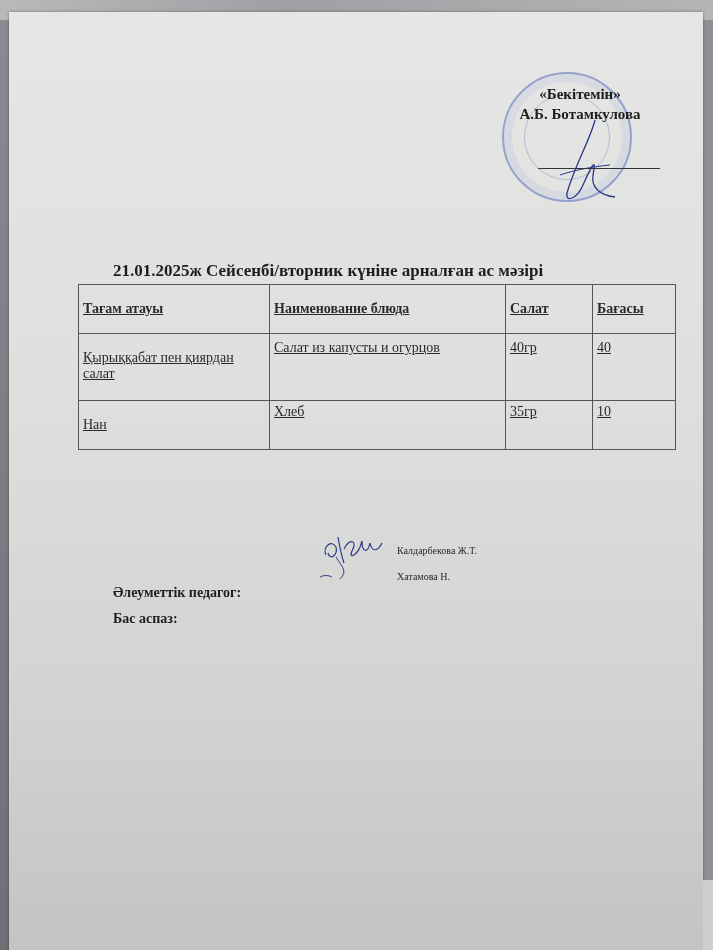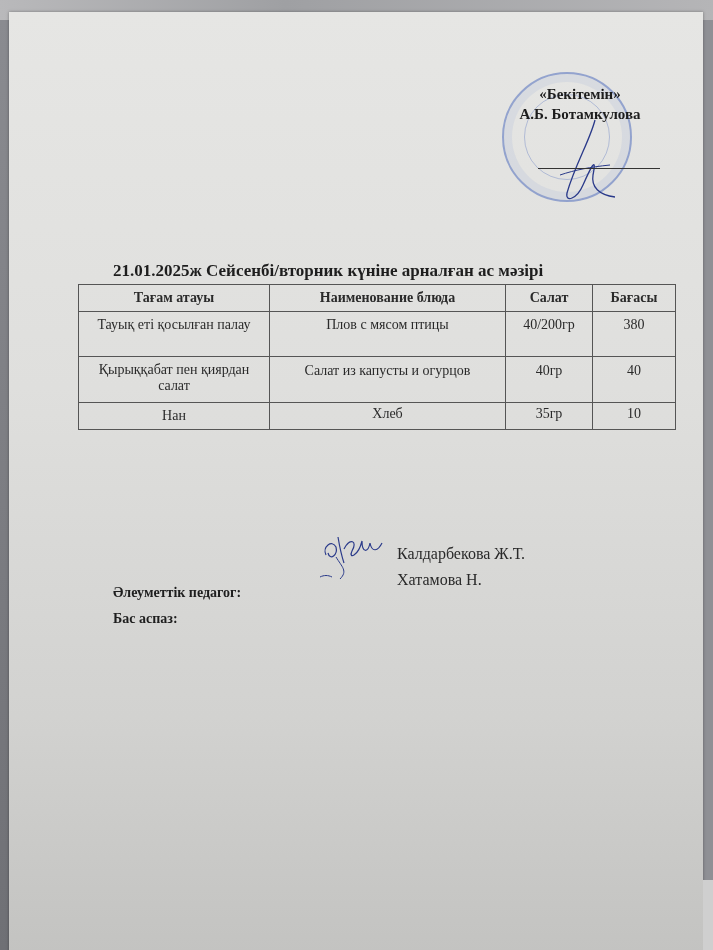--- a/index.html
+++ b/index.html
@@ -42,29 +42,30 @@
   .title {
     position:absolute; left:113px; top:253px; font-weight:bold; font-size:17px; color:#1e1e1e;
     white-space:nowrap;
     margin-top:8px;
   }
   table.menu {
     position:absolute; left:78px; top:284px; border-collapse:collapse;
     font-size:14px; color:#2a2a2a;
   }
   table.menu td, table.menu th {
-    border:1px solid #555; padding:5px 4px; vertical-align:top; text-align:center;
+    border:1px solid #555; padding:16px 4px; vertical-align:top; text-align:left;
     line-height:16px;
+    text-decoration:underline;
   }
   table.menu th { font-weight:bold; height:16px; }
   table.menu tr.r2 td { height:34px; }
   table.menu tr.r1 td { height:16px; }
   .total { font-weight:bold; }
   .sig-label { position:absolute; left:113px; font-weight:bold; font-size:14px; color:#1e1e1e;margin-top:40px; }
-  .sig-name { position:absolute; left:397px; font-size:16px; color:#2a2a2a; }
+  .sig-name { position:absolute; left:397px; font-size:10px; color:#2a2a2a; }
   .ped-sig { position:absolute; left:318px; top:527px; }
 </style>
 </head>
 <body>
 
 <div class="backdrop-top"></div>
 <div class="left-strip"></div>
 
 <div class="sheet"></div>
 <div class="right-strip"></div>
@@ -88,26 +89,20 @@
 
 <table class="menu">
   <tbody>
       <tr>
     <th style="width:182px">Тағам атауы</th>
     <th style="width:227px">Наименование блюда</th>
     <th style="width:78px">Салат</th>
     <th style="width:74px">Бағасы</th>
   </tr>
   <tr class="r2">
-    <td>Тауық еті қосылған палау</td>
-    <td>Плов с мясом птицы</td>
-    <td>40/200гр</td>
-    <td>380</td>
-  </tr>
-  <tr class="r2">
     <td>Қырыққабат пен қиярдан  салат</td>
     <td style="padding-top:6px">Салат из  капусты и огурцов</td>
     <td style="padding-top:6px">40гр</td>
     <td style="padding-top:6px">40</td>
   </tr>
   <tr class="r1">
     <td>Нан</td>
     <td style="padding-top:3px">Хлеб</td>
     <td style="padding-top:3px">35гр</td>
     <td style="padding-top:3px">10</td>

